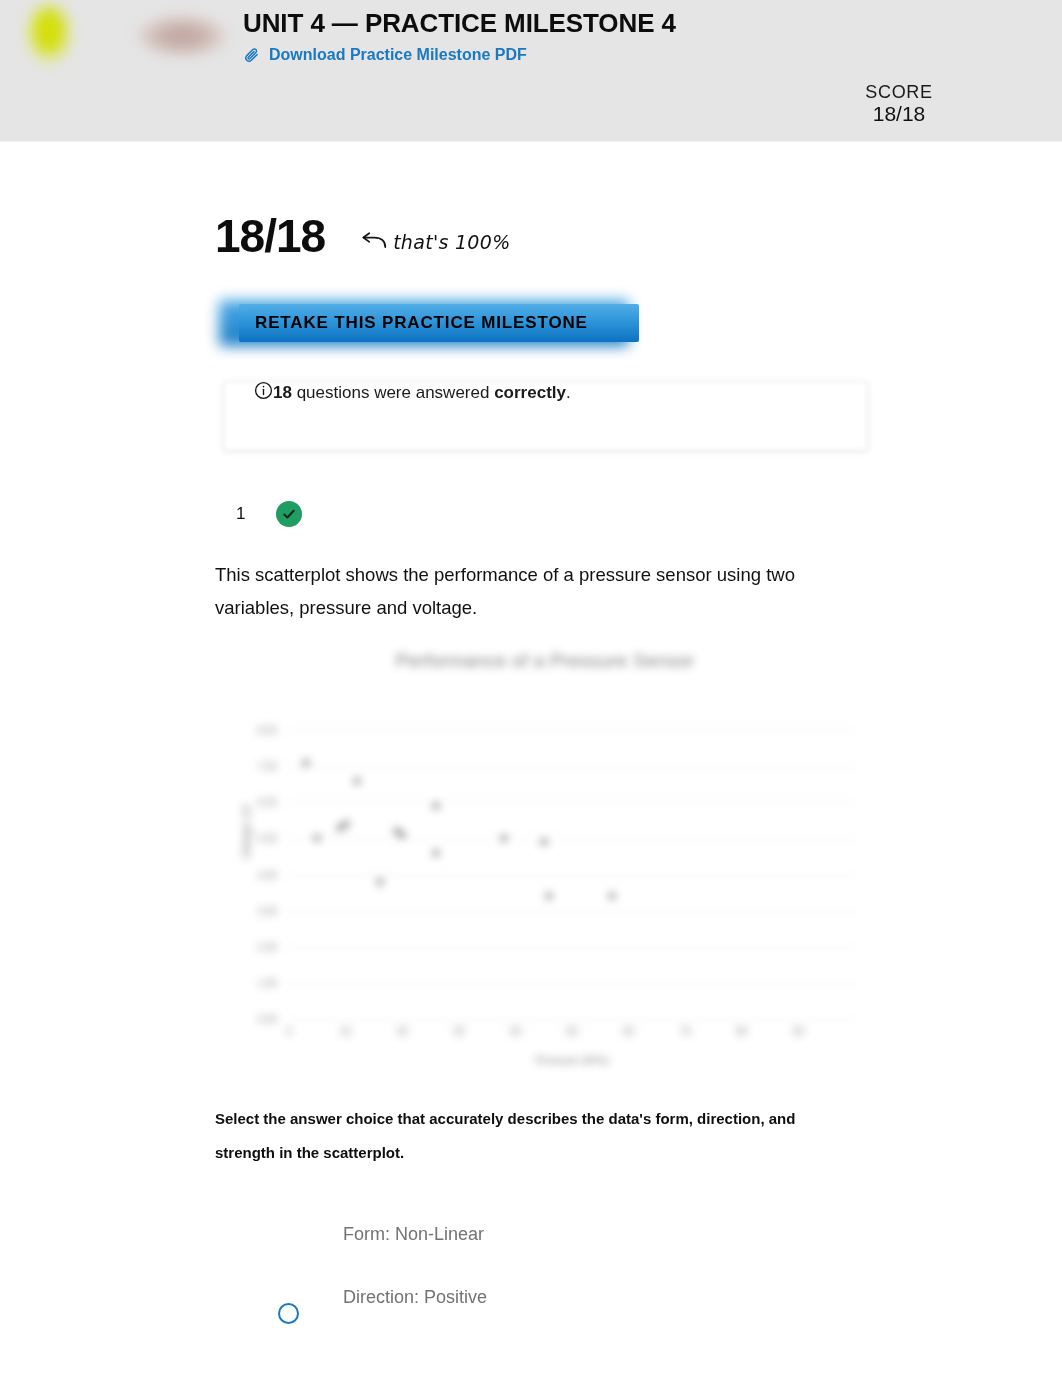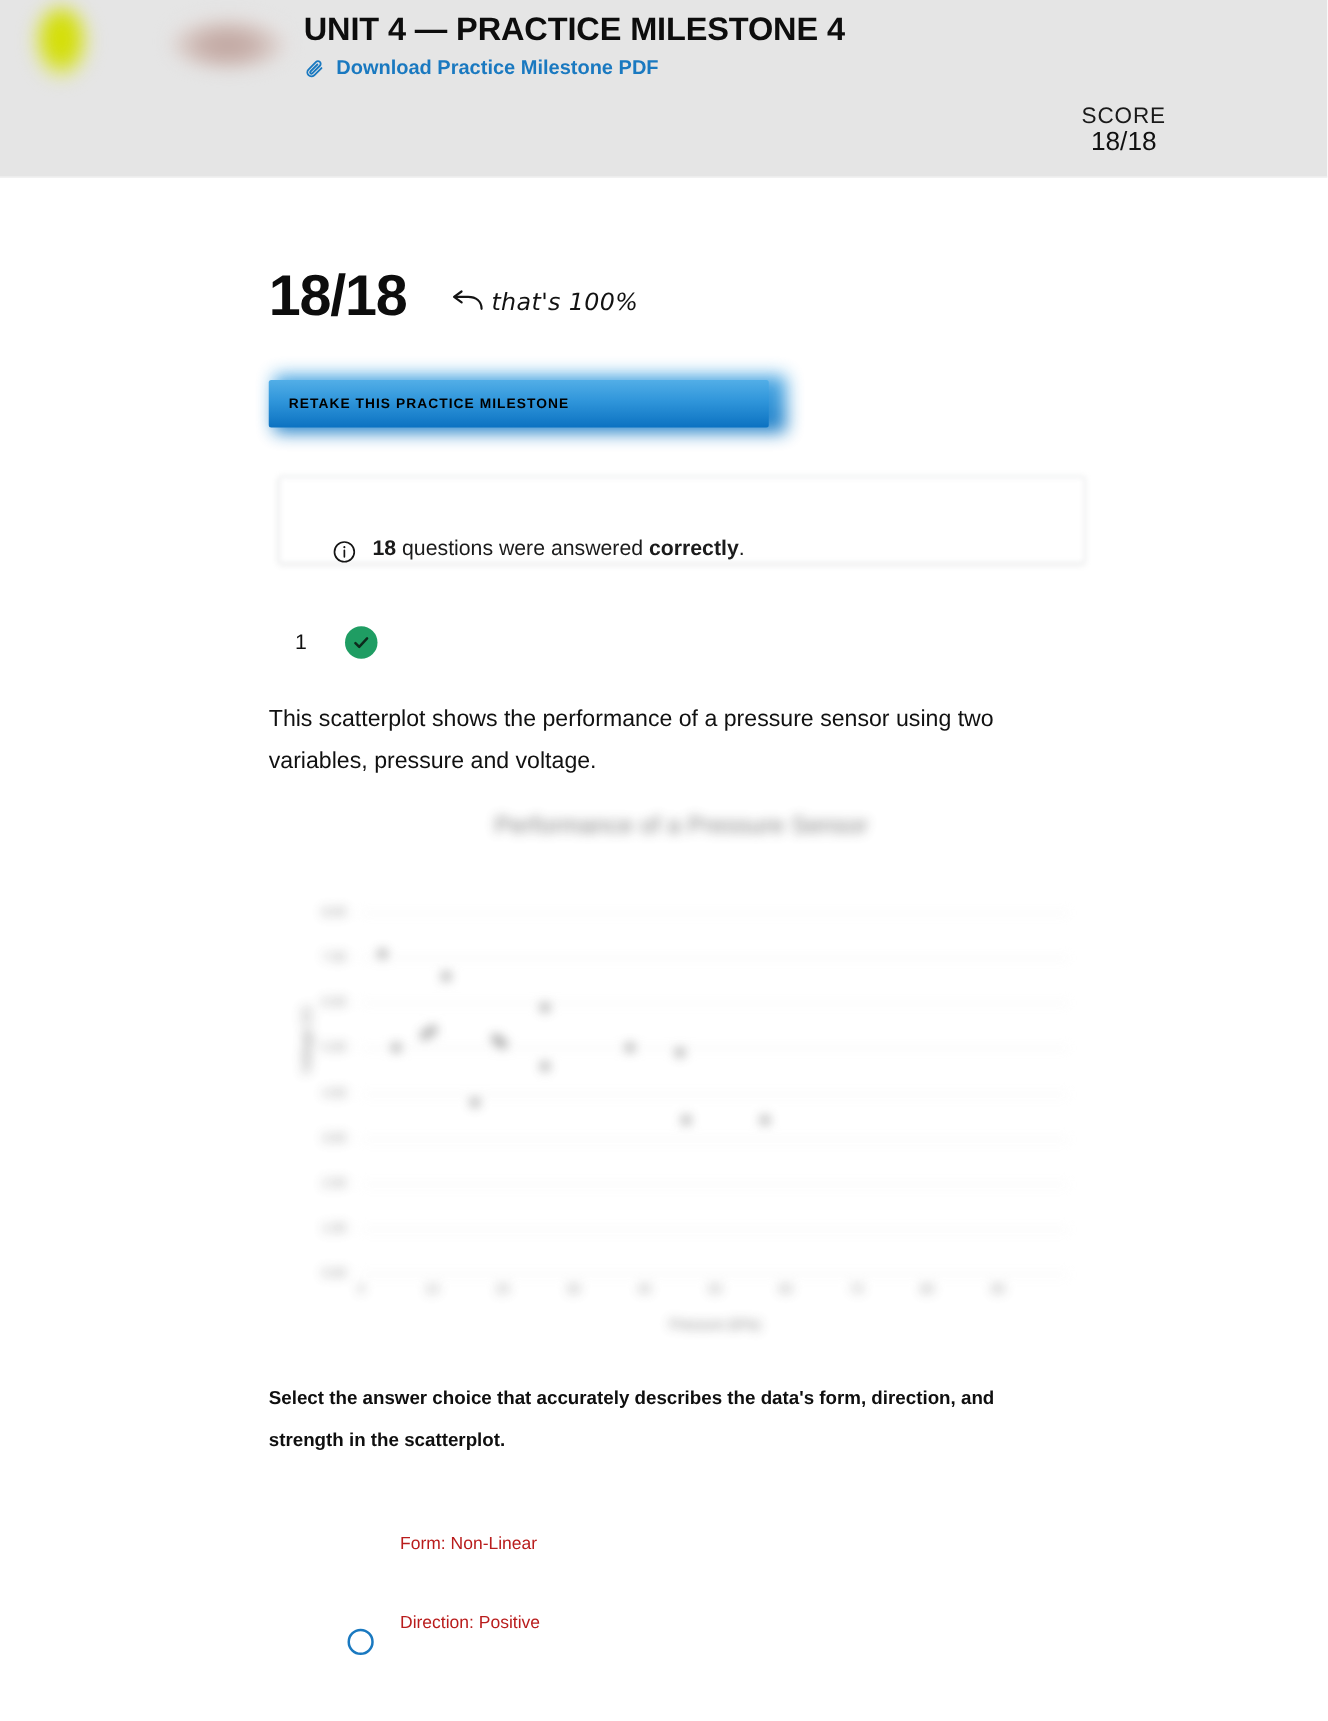--- a/index.html
+++ b/index.html
@@ -158,30 +158,30 @@
     top: 3px;
     width: 410px;
     height: 46px;
     border-radius: 3px;
     background: linear-gradient(180deg, #49a7e3 0%, #2d93d8 42%, #0f73c0 100%);
     filter: blur(7px);
     opacity: 0.95;
   }
   .retake-button {
     position: absolute;
-    left: 0;
+    left: 24px;
     top: 7px;
     width: 400px;
     height: 38px;
     border: none;
     border-radius: 2px;
     background: linear-gradient(180deg, #52aee7 0%, #2f95da 45%, #0c72c1 100%);
     color: #000000;
     font-family: "Liberation Sans", sans-serif;
-    font-size: 11px;
+    font-size: 17px;
     font-weight: 700;
     letter-spacing: 0.85px;
     text-align: left;
     padding-left: 16px;
     cursor: pointer;
     filter: blur(0.35px);
   }
 
   
   .info-shadow {
@@ -197,28 +197,27 @@
     width: 645px;
     height: 70px;
     background: #ffffff;
     border: 1px solid #e4e6e8;
     border-radius: 3px;
     box-shadow: 0 1px 4px rgba(0,0,0,0.09);
     filter: blur(2.2px);
   }
   .info-content {
     position: absolute;
-    left: 24px;
+    left: 12px;
     top: 4px;
     width: 645px;
     height: 70px;
     display: flex;
-    align-items: flex-end;
+    align-items: flex-start;
     padding-left: 27px;
-    gap: 13px;
   }
   .info-icon { display: block; width: 19px; height: 19px; flex: 0 0 auto; }
   .info-text {
     font-size: 17px;
     color: #1b1b1b;
     line-height: 24px;
     white-space: nowrap;
   }
   .info-text b { font-weight: 700; }
 
@@ -356,23 +355,24 @@
     left: 63px;
     top: 81px;
     width: 21px;
     height: 21px;
     border: 2px solid #1a79c0;
     border-radius: 50%;
     background: #ffffff;
     cursor: pointer;
   }
   .option-line {
-    font-size: 14px;
+    font-size: 18px;
     line-height: 25px;
-    color: #b91c1c;
+    color: #737373;
+    margin-left: 23px;
   }
   .option-line + .option-line { margin-top: 38px; }
 </style>
 </head>
 <body>
 
 <div class="header">
 
   <div class="logo-group">
     <div class="logo-mark"></div>

